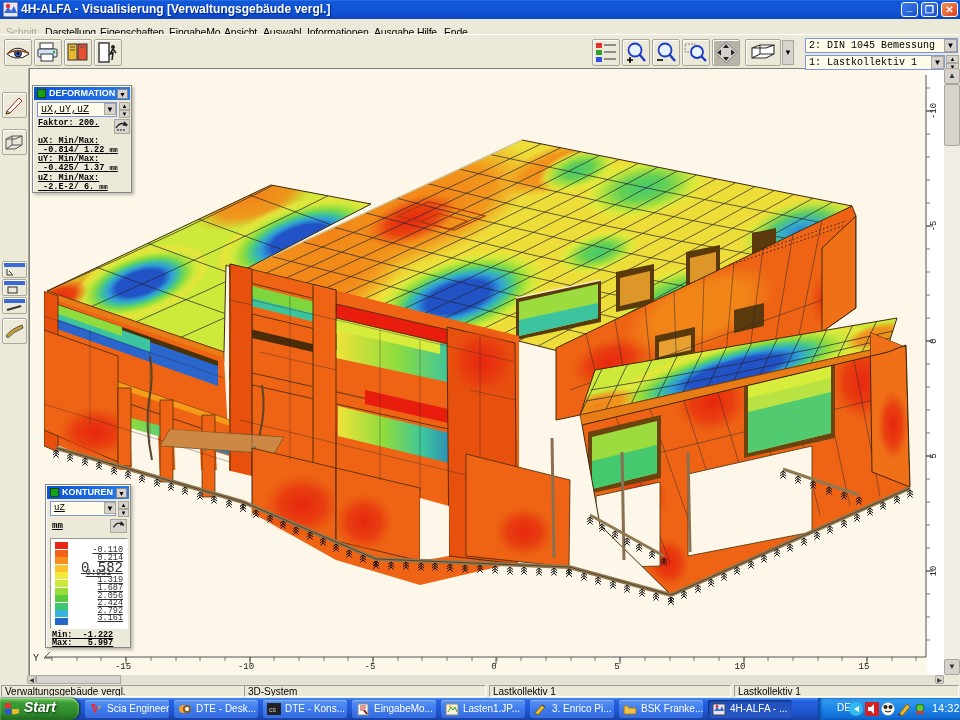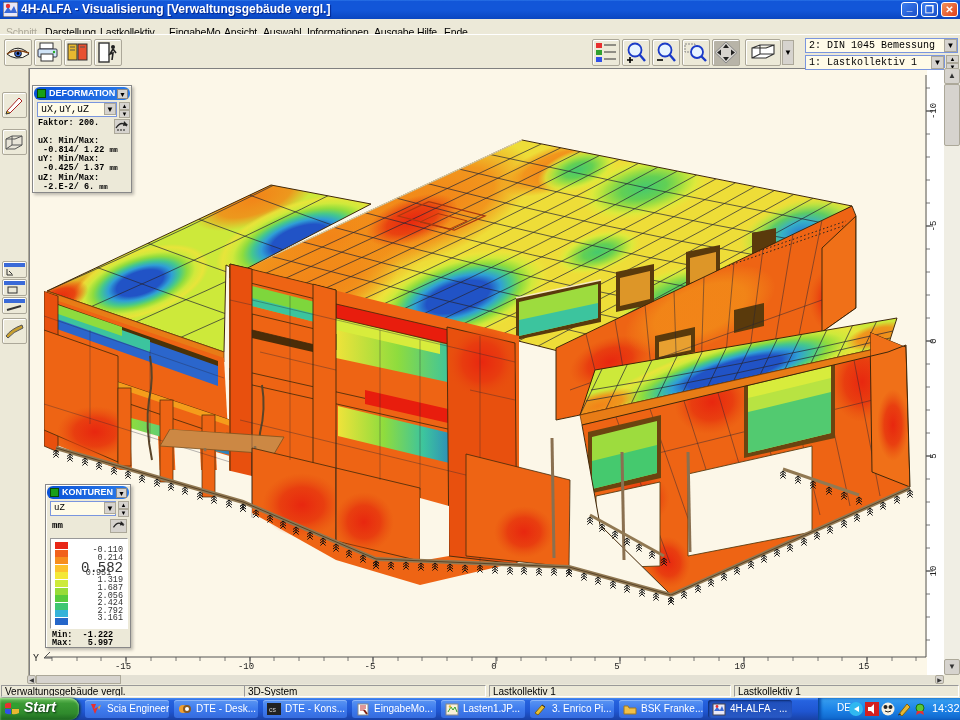--- a/index.html
+++ b/index.html
@@ -45,25 +45,25 @@
  box-shadow:inset 0 1px 0 #8ab4f8;color:#fff;font-size:10px;line-height:18px;
  padding-left:22px;overflow:hidden;white-space:nowrap}
 .tkbtn.active{background:linear-gradient(180deg,#1f4fbb 0%,#2858c4 100%);box-shadow:inset 1px 1px 2px #0c2a70}
 #tray{position:absolute;left:818px;top:0;width:142px;height:22px;
  background:linear-gradient(180deg,#39a0f0 0%,#1d84e8 50%,#0f66cc 100%);
  border-left:1px solid #0a4ca0;box-shadow:inset 2px 0 3px #0a50b0;color:#fff;font-size:11px;}
 .panel{position:absolute;background:#ece9d8;border:1px solid #888;
  box-shadow:1px 1px 0 #fff inset, 2px 2px 3px rgba(0,0,0,0.25);}
 .ptitle{position:absolute;left:1px;top:1px;right:1px;height:13px;
  background:linear-gradient(90deg,#0a52d8,#2a7ae8);color:#fff;font-size:9px;font-weight:bold;
- line-height:13px;padding-left:15px;border-radius:6px;}
+ line-height:13px;padding-left:15px;}
 .pmin{position:absolute;right:2px;top:2px;width:11px;height:10px;background:#d6d3ce;
  border:1px solid #888;font-size:7px;line-height:9px;text-align:center;color:#000}
 .picon{position:absolute;left:3px;top:2px;width:9px;height:9px;background:#18a018;border:1px solid #064a06}
-.mono{font-family:"Liberation Mono",monospace;}
+.mono{font-family:"Liberation Mono",monospace;text-decoration:underline;}
 </style></head>
 <body>
 
 <div class="abs" id="canvas"></div>
 <svg id="scene" width="960" height="720" viewBox="0 0 960 720" style="position:absolute;left:0;top:0">
 <defs>
 <radialGradient id="bowlB">
  <stop offset="0" stop-color="#2153c6"></stop>
         <stop offset="0.34" stop-color="#2153c6"></stop>
  <stop offset="0.46" stop-color="#2f9fd6"></stop>
@@ -473,21 +473,21 @@
  </svg>
  <span class="txt">4H-ALFA - Visualisierung [Verwaltungsgebäude vergl.]</span>
  <div class="wbtn" style="right:42px;background:linear-gradient(135deg,#3b7ef0,#1c50c8)"><span style="position:relative;top:-3px">_</span></div>
  <div class="wbtn" style="right:22px;background:linear-gradient(135deg,#3b7ef0,#1c50c8)">❐</div>
  <div class="wbtn" style="right:2px;background:linear-gradient(135deg,#f0915a,#e0401c)">✕</div>
 </div>
 
 <div class="abs" id="menubar">
  <span style="left:6px;color:#aca899">Schnitt</span>
  <span style="left:45px">Darstellung</span>
- <span style="left:100px">Lastkollektiv</span>
+ <span style="left:100px">Eigenschaften</span>
  <span style="left:169px">EingabeMo</span>
  <span style="left:224px">Ansicht</span>
  <span style="left:263px">Auswahl</span>
  <span style="left:307px">Informationen</span>
  <span style="left:374px">Ausgabe</span>
  <span style="left:417px">Hilfe</span>
  <span style="left:444px">Ende</span>
 </div>
 
 <div class="abs" id="toolbar">

